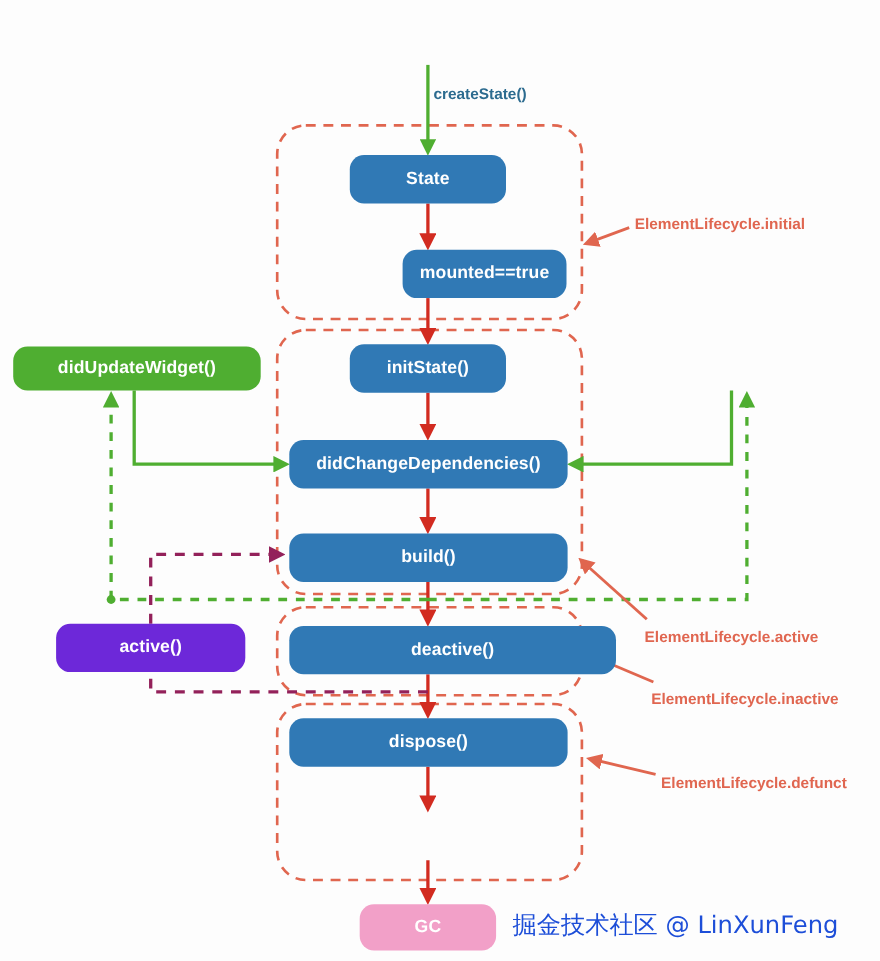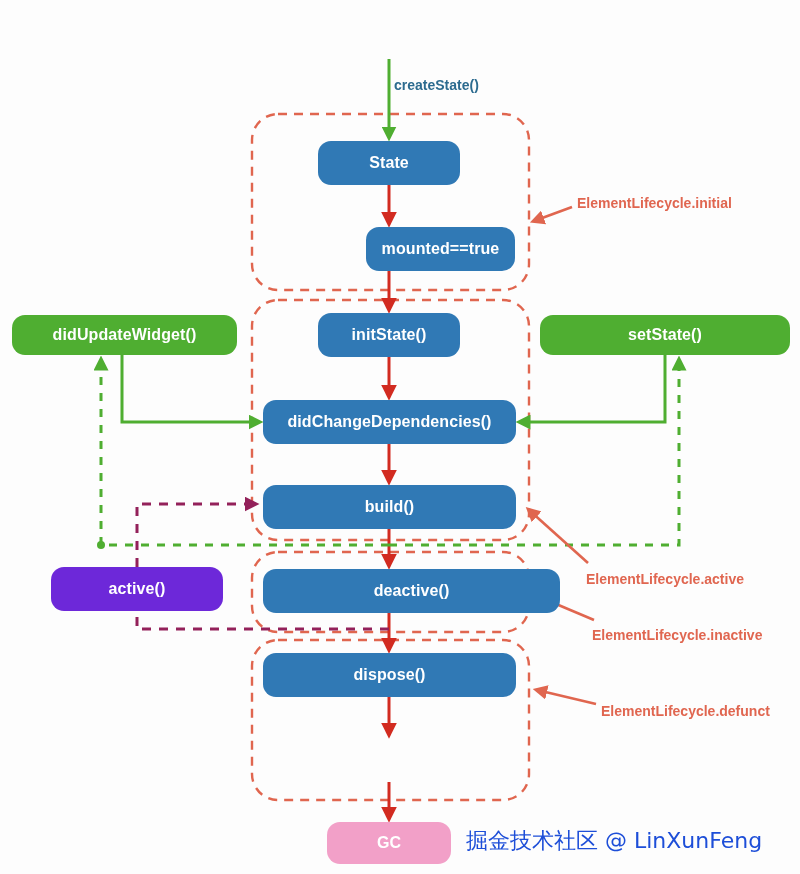--- a/index.html
+++ b/index.html
@@ -160,23 +160,20 @@
 
 
   <div class="node pink" style="left:327px; top:822px; width:124px; height:42px;">
     <span>GC</span>
   </div>
 
   <div class="node green" style="left:12px; top:315px; width:225px; height:40px;text-align:right;">
     <span>didUpdateWidget()</span>
   </div>
 
-  <div class="node green" style="left:540px; top:315px; width:250px; height:40px;">
-    <span>setState()</span>
-  </div>
 
   <div class="node maroon" style="left:51px; top:567px; width:172px; height:44px;">
     <span>active()</span>
   </div>
 
   <div class="edge-label" style="left:394px; top:77px;">createState()</div>
 
   <div class="annotation" style="left:577px; top:195px;">ElementLifecycle.initial</div>
 
   <div class="annotation" style="left:586px; top:571px;">ElementLifecycle.active</div>

